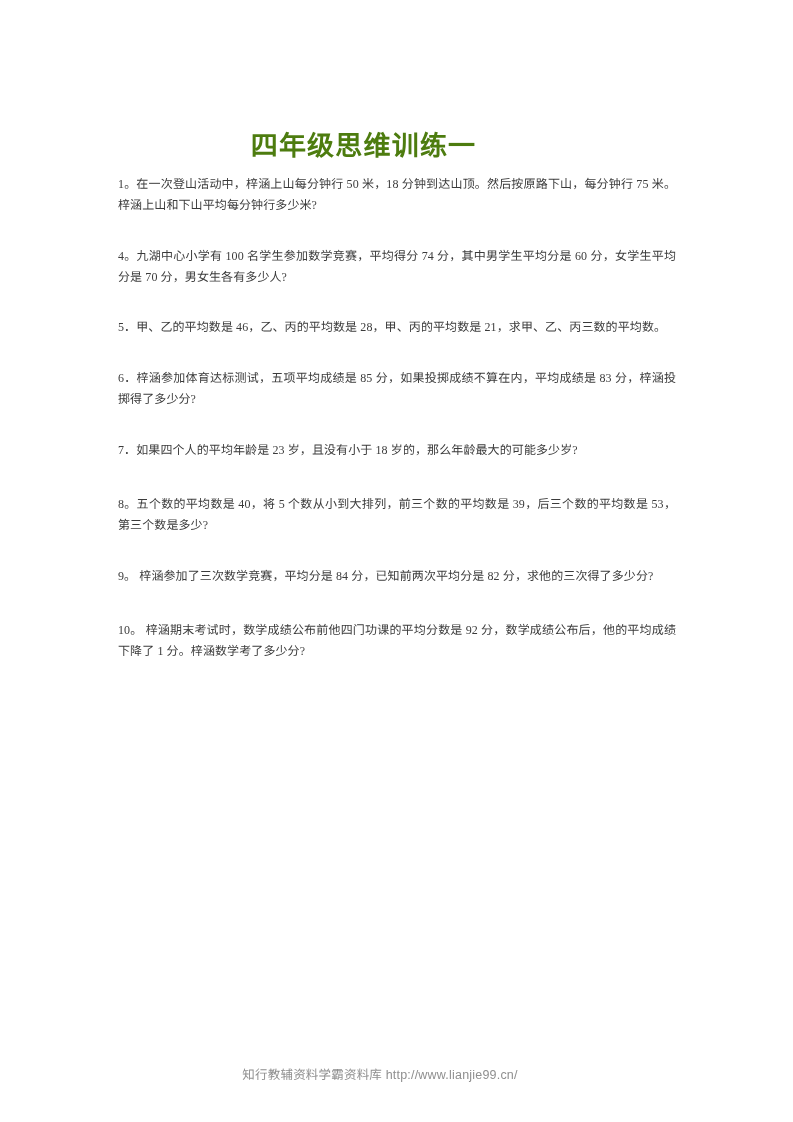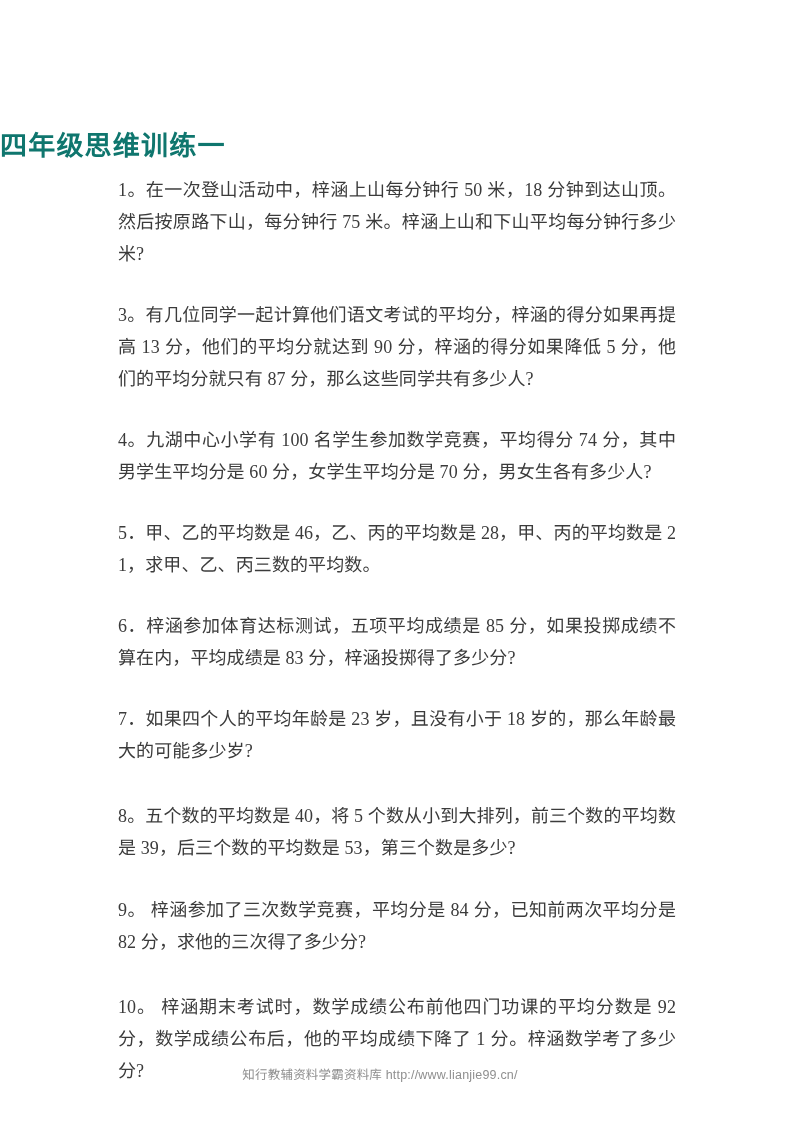--- a/index.html
+++ b/index.html
@@ -23,39 +23,40 @@
     inset: 0;
     background: #ffffff;
   }
 
   
   .doc-title {
     position: absolute;
     top: 112px;
     left: 0;
     width: 727px;
+    text-align: center;
     font-family: "Liberation Serif", "DejaVu Serif", serif;
     font-size: 27px;
     font-weight: bold;
     letter-spacing: 1.2px;
-    color: #0f766e;
+    color: #4d7c0f;
     line-height: 1.2;
     white-space: nowrap;
   }
 
   
   .content {
     position: absolute;
     top: 174px;
     left: 118px;
     width: 558px;
   }
 
   .question {
-    font-size: 18px;
+    font-size: 12px;
     line-height: 1.78;
     color: #3b3b3b;
     text-align: justify;
     text-justify: inter-ideograph;
     margin: 0 0 24px 0;
     letter-spacing: 0.1px;
     word-break: break-all;
   }
 
   .question:last-child {
@@ -85,21 +86,20 @@
 
 <div class="page">
 
   <h1 class="doc-title">四年级思维训练一</h1>
 
   <div class="content">
 
     <p class="question gap-lg">1。在一次登山活动中，梓涵上山每分钟行 50 米，18 分钟到达山顶。然后按原路下山，每分钟行 75 米。梓涵上山和下山平均每分钟行多少米?</p>
 
 
-    <p class="question gap-lg">3。有几位同学一起计算他们语文考试的平均分，梓涵的得分如果再提高 13 分，他们的平均分就达到 90 分，梓涵的得分如果降低 5 分，他们的平均分就只有 87 分，那么这些同学共有多少人?</p>
 
     <p class="question gap-lg">4。九湖中心小学有 100 名学生参加数学竞赛，平均得分 74 分，其中男学生平均分是 60 分，女学生平均分是 70 分，男女生各有多少人?</p>
 
     <p class="question gap-lg">5．甲、乙的平均数是 46，乙、丙的平均数是 28，甲、丙的平均数是 21，求甲、乙、丙三数的平均数。</p>
 
     <p class="question gap-lg">6．梓涵参加体育达标测试，五项平均成绩是 85 分，如果投掷成绩不算在内，平均成绩是 83 分，梓涵投掷得了多少分?</p>
 
     <p class="question gap-xl">7．如果四个人的平均年龄是 23 岁，且没有小于 18 岁的，那么年龄最大的可能多少岁?</p>
 
     <p class="question gap-lg">8。五个数的平均数是 40，将 5 个数从小到大排列，前三个数的平均数是 39，后三个数的平均数是 53，第三个数是多少?</p>

